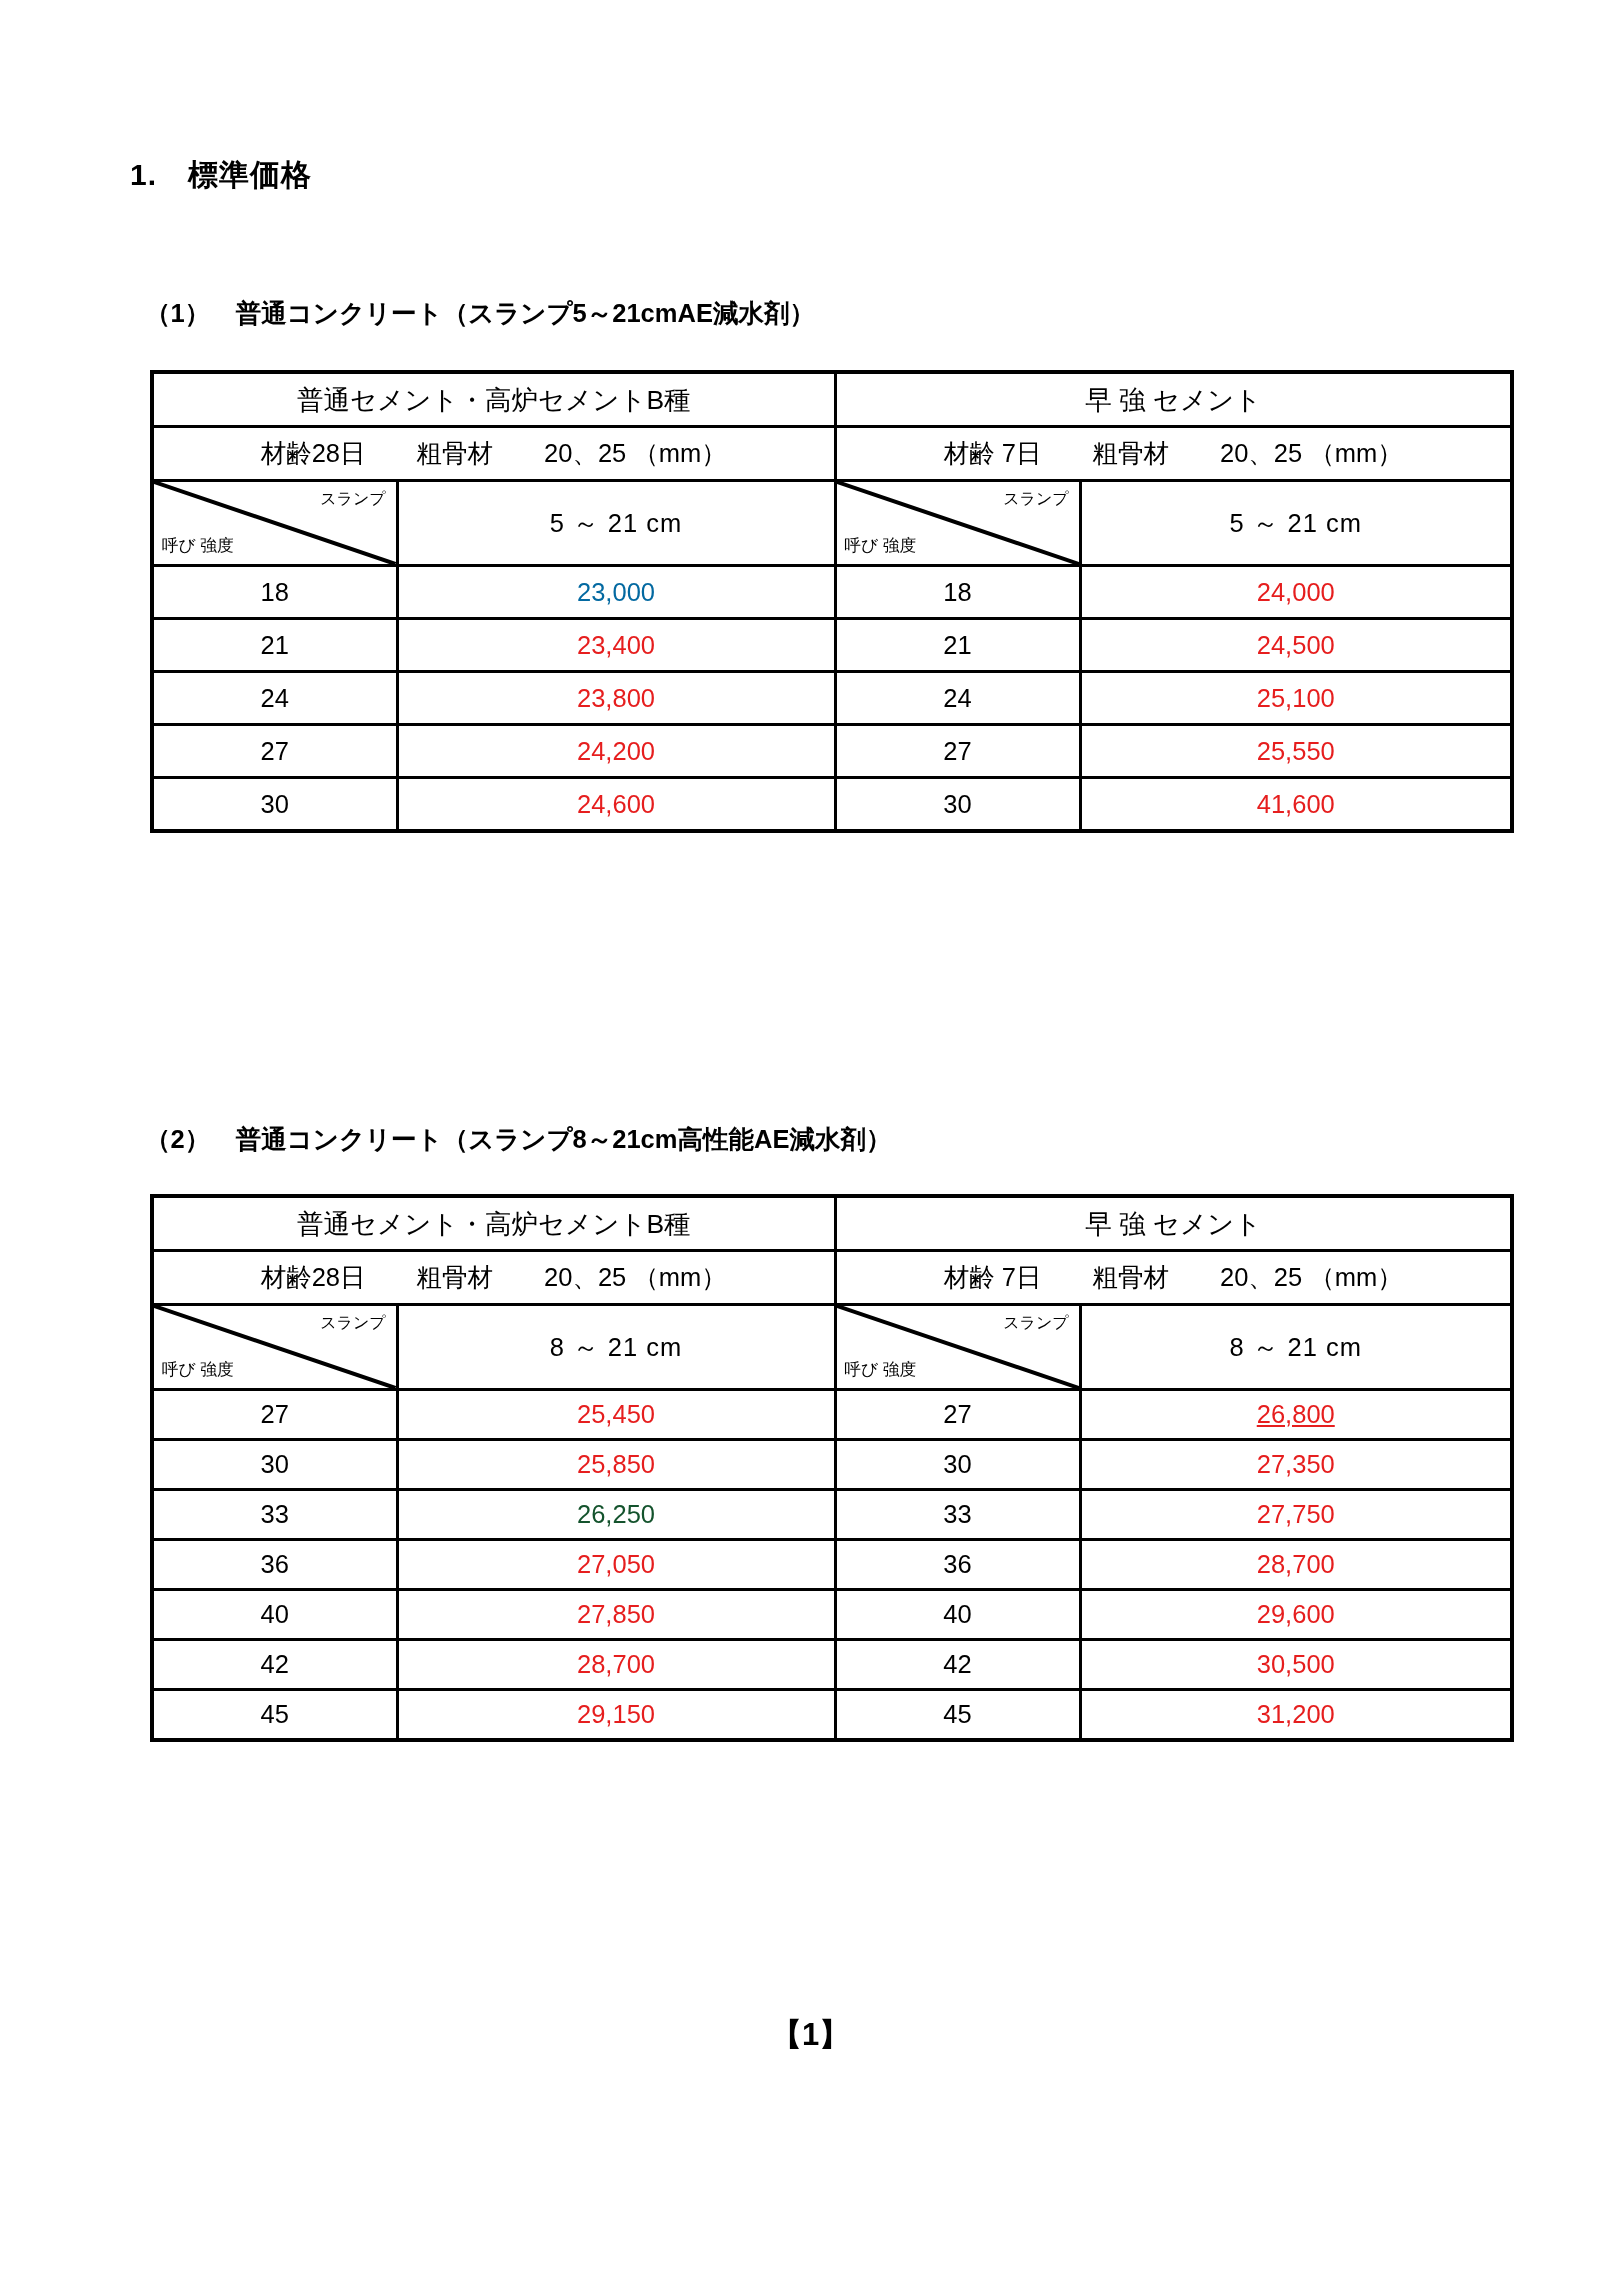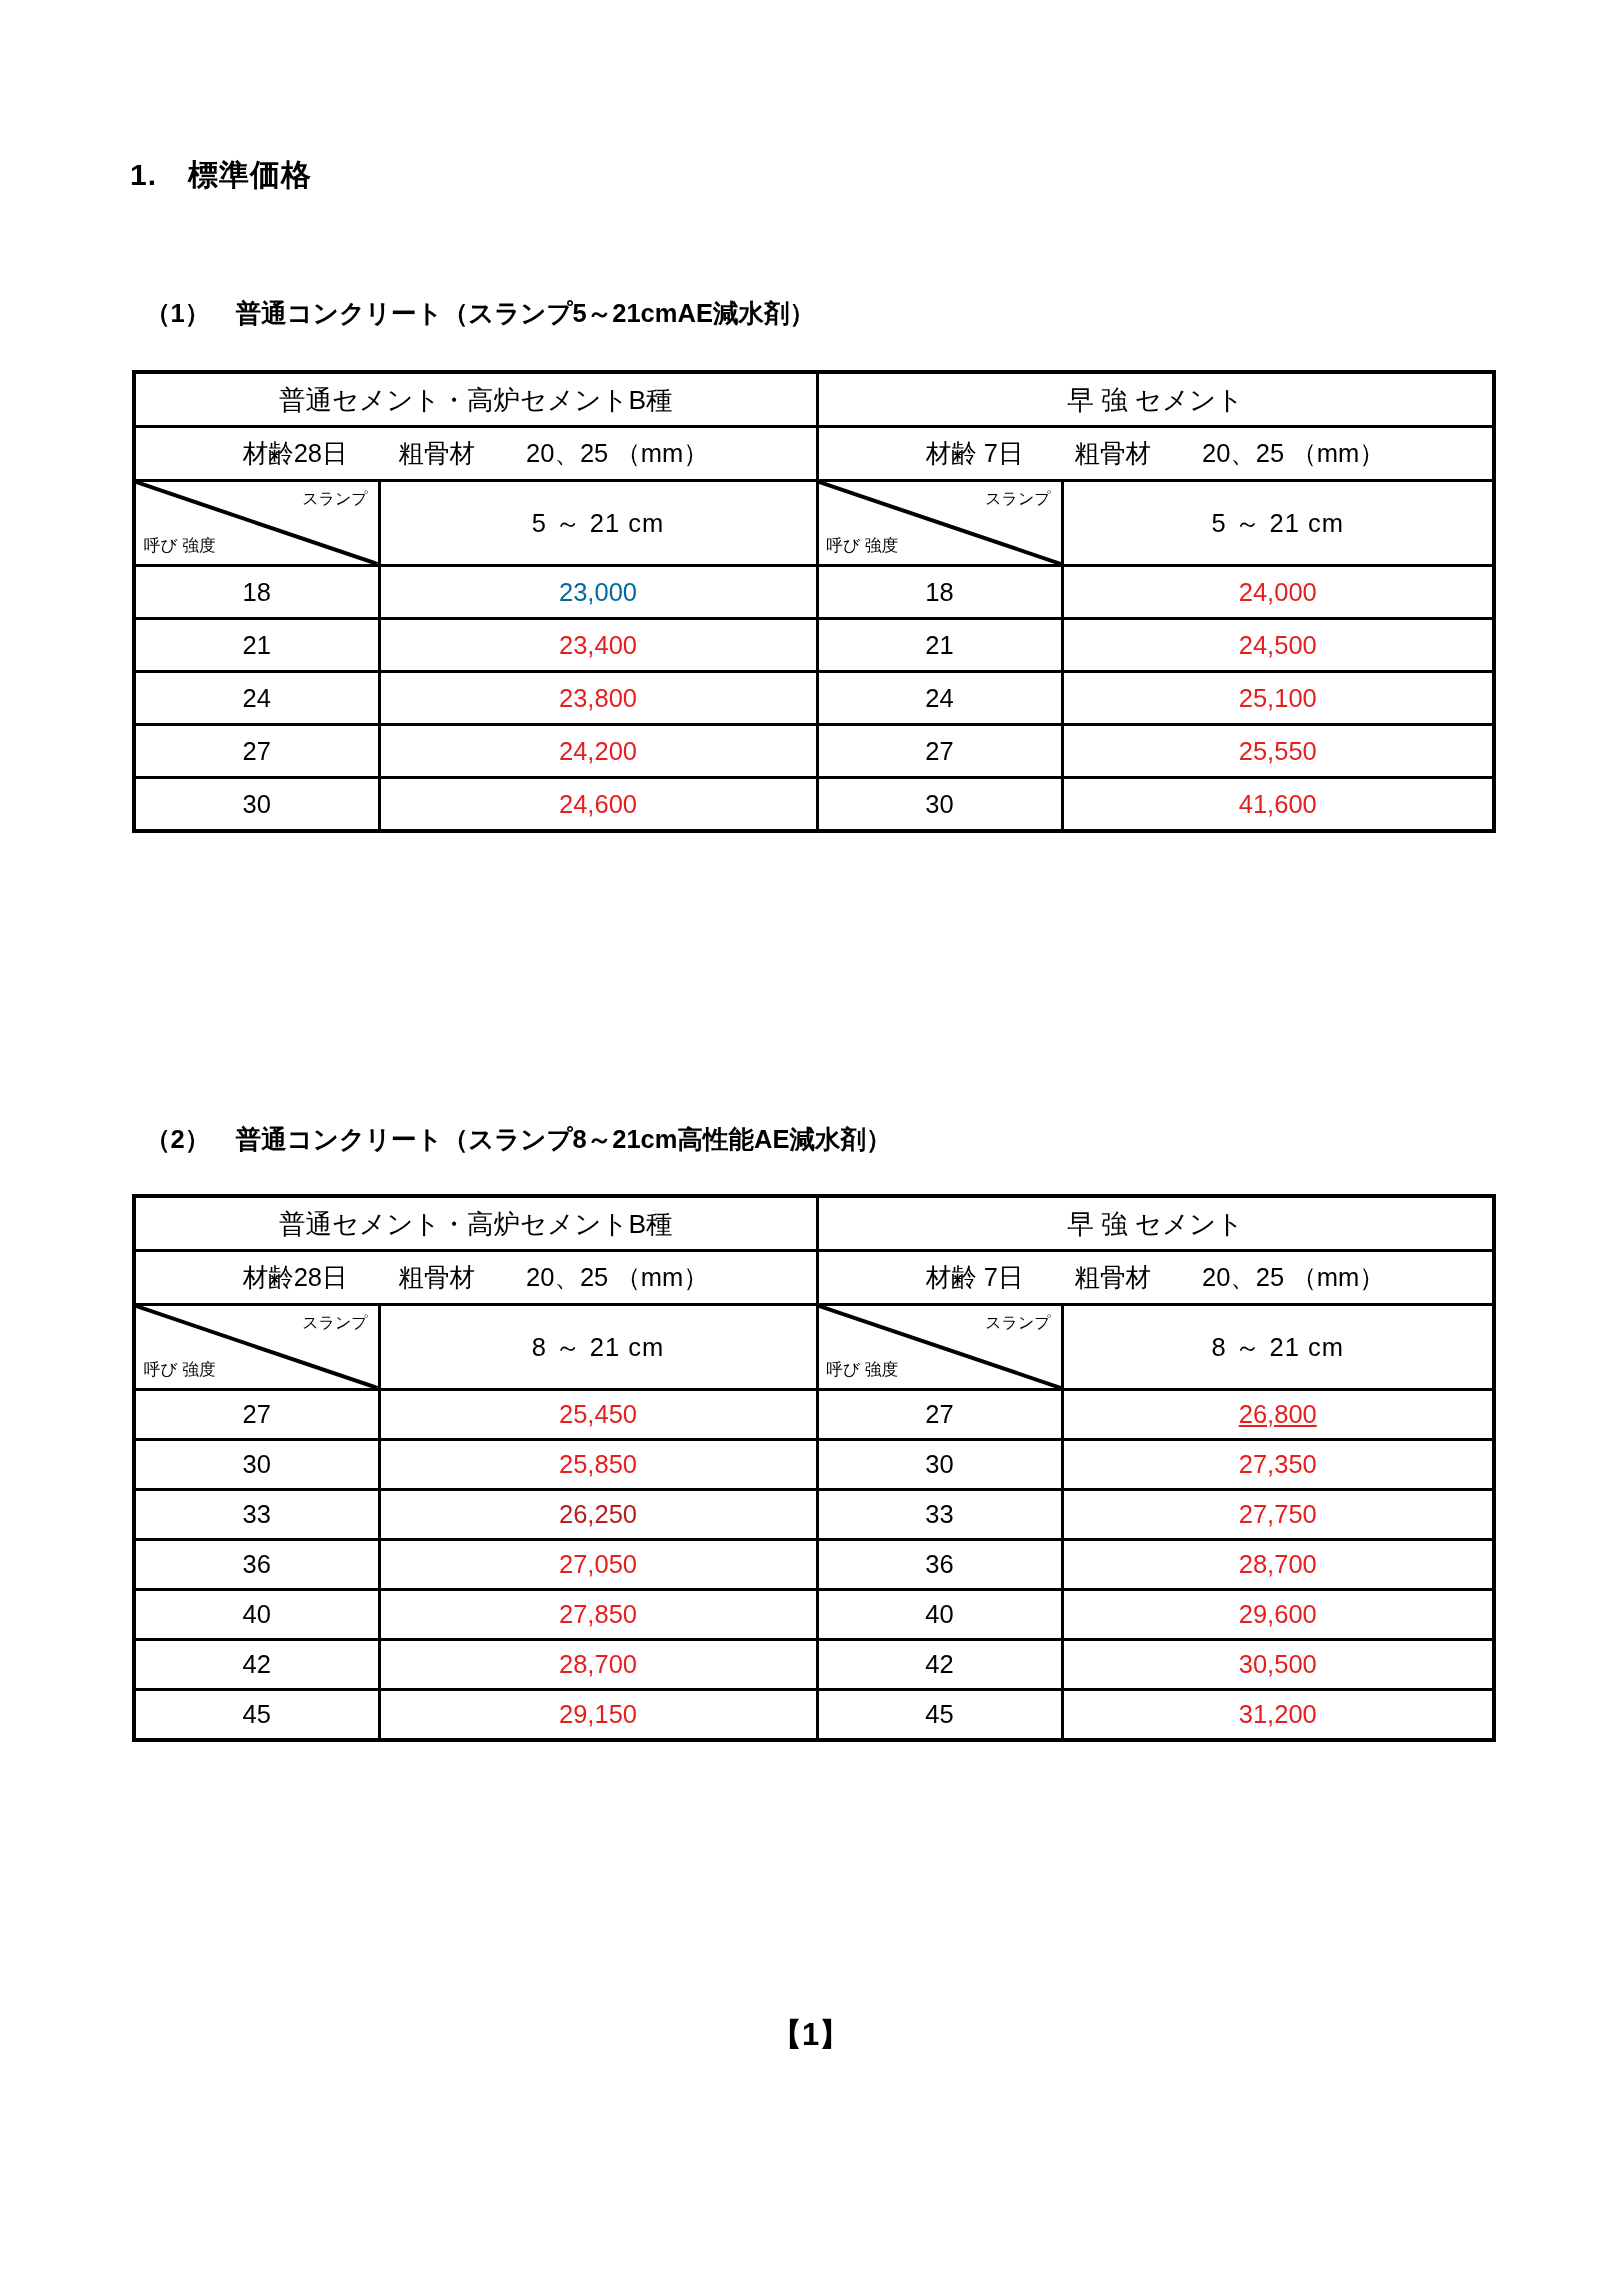--- a/index.html
+++ b/index.html
@@ -26,21 +26,21 @@
     left: 145px;
     margin: 0;
     font-size: 25.5px;
     font-weight: bold;
   }
   .h1pos { top: 296px; }
   .h2pos { top: 1122px; }
 
   table.price-table {
     position: absolute;
-    left: 132px;
+    left: 150px;
     border-collapse: collapse;
     table-layout: fixed;
     width: 1360px;
     background: #ffffff;
     border: 4.9px solid #000000;
     padding-left: 48px;
   }
   .t1pos { top: 370px; }
   .t2pos { top: 1194px; }
 
@@ -207,21 +207,21 @@
         <td class="price" style="color: rgb(230, 30, 30); text-decoration: underline;">26,800</td>
       </tr>
       <tr class="data">
         <td>30</td>
         <td class="price" style="color: rgb(230, 30, 30);">25,850</td>
         <td>30</td>
         <td class="price" style="color: rgb(230, 30, 30);">27,350</td>
       </tr>
       <tr class="data">
         <td>33</td>
-        <td class="price" style="color: #b91c1c;">26,250</td>
+        <td class="price" style="color: #14532d;">26,250</td>
         <td>33</td>
         <td class="price" style="color: rgb(230, 30, 30);">27,750</td>
       </tr>
       <tr class="data">
         <td>36</td>
         <td class="price" style="color: rgb(230, 30, 30);">27,050</td>
         <td>36</td>
         <td class="price" style="color: rgb(230, 30, 30);">28,700</td>
       </tr>
       <tr class="data">

